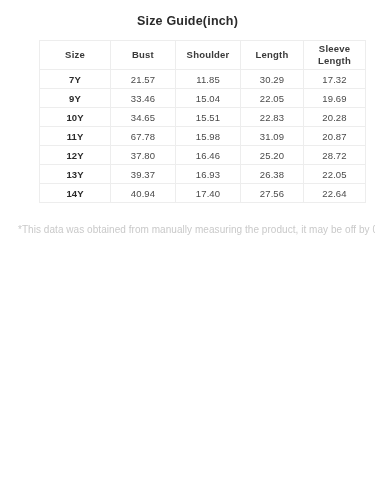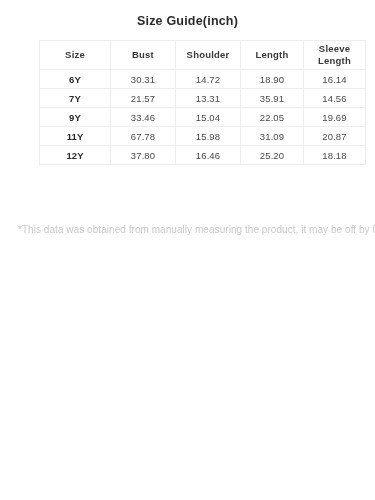--- a/index.html
+++ b/index.html
@@ -108,53 +108,67 @@
           <th>Shoulder</th>
           <th>Length</th>
           <th>
             <span>Sleeve</span><br>
             <span>Length</span>
           </th>
         </tr>
       </thead>
       <tbody id="table-body">
           <tr>
-            <td class="size-cell">6Y</td>
-            <td>30.31</td>
-            <td>14.72</td>
-            <td>18.90</td>
-            <td>16.14</td>
-          </tr>
-          <tr>
             <td class="size-cell">7Y</td>
             <td>21.57</td>
-            <td>13.31</td>
-            <td>35.91</td>
-            <td>14.56</td>
+            <td>11.85</td>
+            <td>30.29</td>
+            <td>17.32</td>
           </tr>
           <tr>
             <td class="size-cell">9Y</td>
             <td>33.46</td>
             <td>15.04</td>
             <td>22.05</td>
             <td>19.69</td>
+          </tr>
+          <tr>
+            <td class="size-cell">10Y</td>
+            <td>34.65</td>
+            <td>15.51</td>
+            <td>22.83</td>
+            <td>20.28</td>
           </tr>
           <tr>
             <td class="size-cell">11Y</td>
             <td>67.78</td>
             <td>15.98</td>
             <td>31.09</td>
             <td>20.87</td>
           </tr>
           <tr>
             <td class="size-cell">12Y</td>
             <td>37.80</td>
             <td>16.46</td>
             <td>25.20</td>
-            <td>18.18</td>
+            <td>28.72</td>
+          </tr>
+          <tr>
+            <td class="size-cell">13Y</td>
+            <td>39.37</td>
+            <td>16.93</td>
+            <td>26.38</td>
+            <td>22.05</td>
+          </tr>
+          <tr>
+            <td class="size-cell">14Y</td>
+            <td>40.94</td>
+            <td>17.40</td>
+            <td>27.56</td>
+            <td>22.64</td>
           </tr>
         </tbody>
     </table>
   </div>
 
   <div class="footnote">*This data was obtained from manually measuring the product, it may be off by 0.39-0.79 IN.</div>
 
 </div>
 
 </body></html>

